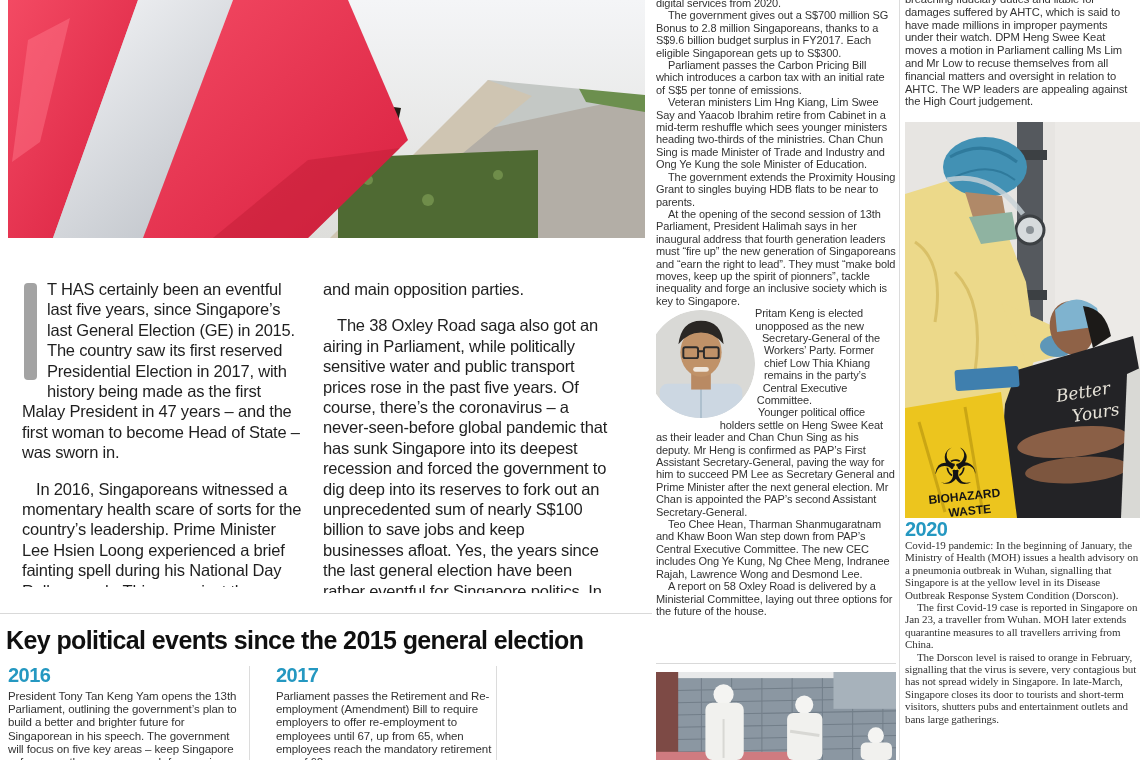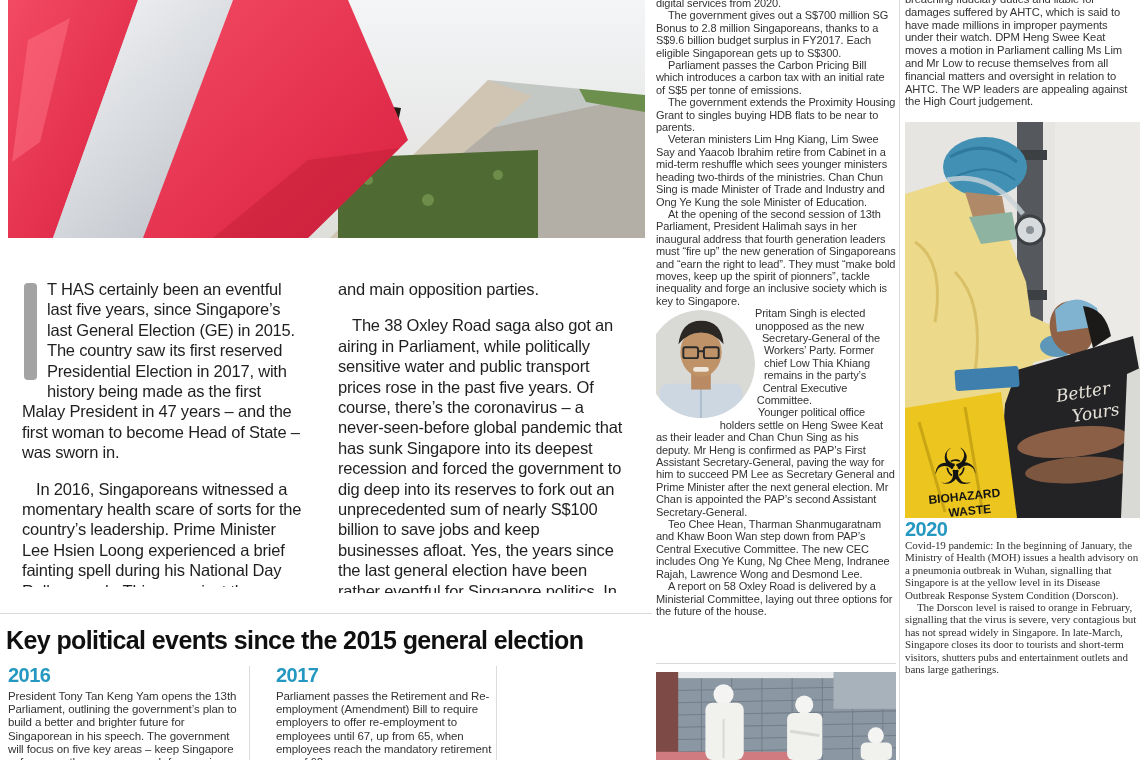--- a/index.html
+++ b/index.html
@@ -68,53 +68,53 @@
       <polygon points="225,0 340,0 400,140 300,238 135,238" fill="url(#redA)"></polygon>
       <polygon points="300,160 392,148 300,238 205,238" fill="#c51f38" opacity="0.55"></polygon>
     </svg>
   </div>
 
   <div class="abs intro" style="left:6px;top:263px;width:315px;height:324px;overflow:hidden;">
     <p><span class="dropbar"></span><span>T HAS certainly been an eventful last five years, since Singapore’s last General Election (GE) in 2015. The country saw its first reserved Presidential Election in 2017, with history being made as the first Malay President in 47 years – and the first woman to become Head of State – was sworn in.</span></p>
     <p class="ind">In 2016, Singaporeans witnessed a momentary health scare of sorts for the country’s leadership. Prime Minister Lee Hsien Loong experienced a brief fainting spell during his National Day Rally speech. This came just three months after Finance Minister Heng Swee Keat collapsed during a cabinet meeting. Leadership renewal picked up soon after the last GE, for both the ruling</p>
   </div>
 
-  <div class="abs intro" style="left:322px;top:263px;width:318px;height:330px;overflow:hidden;">
+  <div class="abs intro" style="left:307px;top:263px;width:318px;height:330px;overflow:hidden;">
     <p>and main opposition parties.</p>
     <p class="ind">The 38 Oxley Road saga also got an airing in Parliament, while politically sensitive water and public transport prices rose in the past five years. Of course, there’s the coronavirus – a never-seen-before global pandemic that has sunk Singapore into its deepest recession and forced the government to dig deep into its reserves to fork out an unprecedented sum of nearly S$100 billion to save jobs and keep businesses afloat. Yes, the years since the last general election have been rather eventful for Singapore politics. In this visual representation, we offer a bird’s eye view of the key events during this period.</p>
 
   </div>
 
   <div class="abs smallcol" style="left:656px;top:-3px;width:240px;height:662px;overflow:hidden;">
     <p>digital services from 2020.</p>
     <p class="ind">The government gives out a S$700 million SG Bonus to 2.8 million Singaporeans, thanks to a S$9.6 billion budget surplus in FY2017. Each eligible Singaporean gets up to S$300.</p>
     <p class="ind">Parliament passes the Carbon Pricing Bill which introduces a carbon tax with an initial rate of S$5 per tonne of emissions.</p>
+    <p class="ind">Veteran ministers Lim Hng Kiang, Lim Swee Say and Yaacob Ibrahim retire from Cabinet in a mid-term reshuffle which sees younger ministers heading two-thirds of the ministries. Chan Chun Sing is made Minister of Trade and Industry and Ong Ye Kung the sole Minister of Education.</p>
     <p class="ind">The government extends the Proximity Housing Grant to singles buying HDB flats to be near to parents.</p>
-    <p class="ind">Veteran ministers Lim Hng Kiang, Lim Swee Say and Yaacob Ibrahim retire from Cabinet in a mid-term reshuffle which sees younger ministers heading two-thirds of the ministries. Chan Chun Sing is made Minister of Trade and Industry and Ong Ye Kung the sole Minister of Education.</p>
     <p class="ind">At the opening of the second session of 13th Parliament, President Halimah says in her inaugural address that fourth generation leaders must “fire up” the new generation of Singaporeans and “earn the right to lead”. They must “make bold moves, keep up the spirit of pionners”, tackle inequality and forge an inclusive society which is key to Singapore.</p>
     <div class="portrait-float">
       <svg viewBox="0 0 112 112">
         <clipPath id="pcirc">
             <circle cx="56" cy="56" r="55"></circle>
           </clipPath>
         <g clip-path="url(#pcirc)">
           <circle cx="56" cy="56" r="55" fill="#d9d9d6"></circle>
           <rect x="14" y="76" width="84" height="36" rx="8" fill="#ccd7e2"></rect>
           <line x1="56" y1="78" x2="56" y2="112" stroke="#aebfce" stroke-width="2"></line>
           <rect x="46" y="58" width="20" height="24" fill="#b98a63"></rect>
           <ellipse cx="56" cy="44" rx="21" ry="25" fill="#c09268"></ellipse>
           <path d="M33,36 Q36,12 56,12 Q77,12 79,36 Q70,24 56,24 Q42,24 33,36 Z" fill="#2a2724"></path>
           <rect x="38" y="39" width="15" height="11" rx="2" fill="none" stroke="#2b2b2b" stroke-width="2"></rect>
           <rect x="59" y="39" width="15" height="11" rx="2" fill="none" stroke="#2b2b2b" stroke-width="2"></rect>
           <line x1="53" y1="43" x2="59" y2="43" stroke="#2b2b2b" stroke-width="2"></line>
           <rect x="48" y="59" width="16" height="5" rx="2.5" fill="#efe7dd"></rect>
         </g>
       </svg>
     </div>
-    <p class="ind">Pritam Singh is elected unopposed as the new Secretary-General of the Workers’ Party. Former chief Low Thia Khiang remains in the party’s Central Executive Committee.</p>
+    <p class="ind">Pritam Keng is elected unopposed as the new Secretary-General of the Workers’ Party. Former chief Low Thia Khiang remains in the party’s Central Executive Committee.</p>
     <p class="ind">Younger political office holders settle on Heng Swee Keat as their leader and Chan Chun Sing as his deputy. Mr Heng is confirmed as PAP’s First Assistant Secretary-General, paving the way for him to succeed PM Lee as Secretary General and Prime Minister after the next general election. Mr Chan is appointed the PAP’s second Assistant Secretary-General.</p>
     <p class="ind">Teo Chee Hean, Tharman Shanmugaratnam and Khaw Boon Wan step down from PAP’s Central Executive Committee. The new CEC includes Ong Ye Kung, Ng Chee Meng, Indranee Rajah, Lawrence Wong and Desmond Lee.</p>
     <p class="ind">A report on 58 Oxley Road is delivered by a Ministerial Committee, laying out three options for the future of the house.</p>
   </div>
 
   <div class="abs hrule" style="left:656px;top:663px;width:240px;"></div>
 
   <div class="abs photo" style="left:656px;top:672px;width:240px;height:88px;">
     <svg viewBox="0 0 238 86" preserveAspectRatio="none">
       <rect x="0" y="0" width="238" height="14" fill="#e8e9ea"></rect>
@@ -200,20 +200,21 @@
         <text x="24" y="382" transform="rotate(-6 24 382)" font-size="12" font-weight="bold" fill="#141414">BIOHAZARD</text>
         <text x="44" y="395" transform="rotate(-6 44 395)" font-size="12" font-weight="bold" fill="#141414">WASTE</text>
       </g>
       <polygon points="222,252 235,246 235,396 216,396" fill="#d9d9d5"></polygon>
     </svg>
   </div>
 
   <div class="abs tl-year teal" style="left:905px;top:518px;">2020</div>
   <div class="abs smallcol" style="left:905px;top:539px;width:234px;height:209px;overflow:hidden;font-family:Liberation Serif, serif;">
     <p>Covid-19 pandemic: In the beginning of January, the Ministry of Health (MOH) issues a health advisory on a pneumonia outbreak in Wuhan, signalling that Singapore is at the yellow level in its Disease Outbreak Response System Condition (Dorscon).</p>
+    <p class="ind">The first Covid-19 case is reported in Singapore on Jan 23, a traveller from Wuhan. MOH later extends quarantine measures to all travellers arriving from China.</p>
     <p class="ind">The Dorscon level is raised to orange in February, signalling that the virus is severe, very contagious but has not spread widely in Singapore. In late-March, Singapore closes its door to tourists and short-term visitors, shutters pubs and entertainment outlets and bans large gatherings.</p>
   </div>
 
   <div class="abs hrule" style="left:0;top:613px;width:652px;"></div>
   <div class="abs tl-headline" style="left:6px;top:626px;width:644px;">Key political events since the 2015 general election</div>
 
   <div class="abs" style="left:8px;top:664px;width:233px;height:96px;overflow:hidden;">
     <div class="tl-year teal">2016</div>
     <div class="tl-text">
       <p>President Tony Tan Keng Yam opens the 13th Parliament, outlining the government’s plan to build a better and brighter future for Singaporean in his speech. The government will focus on five key areas – keep Singapore safe; renew the economy; push for a caring society</p>

